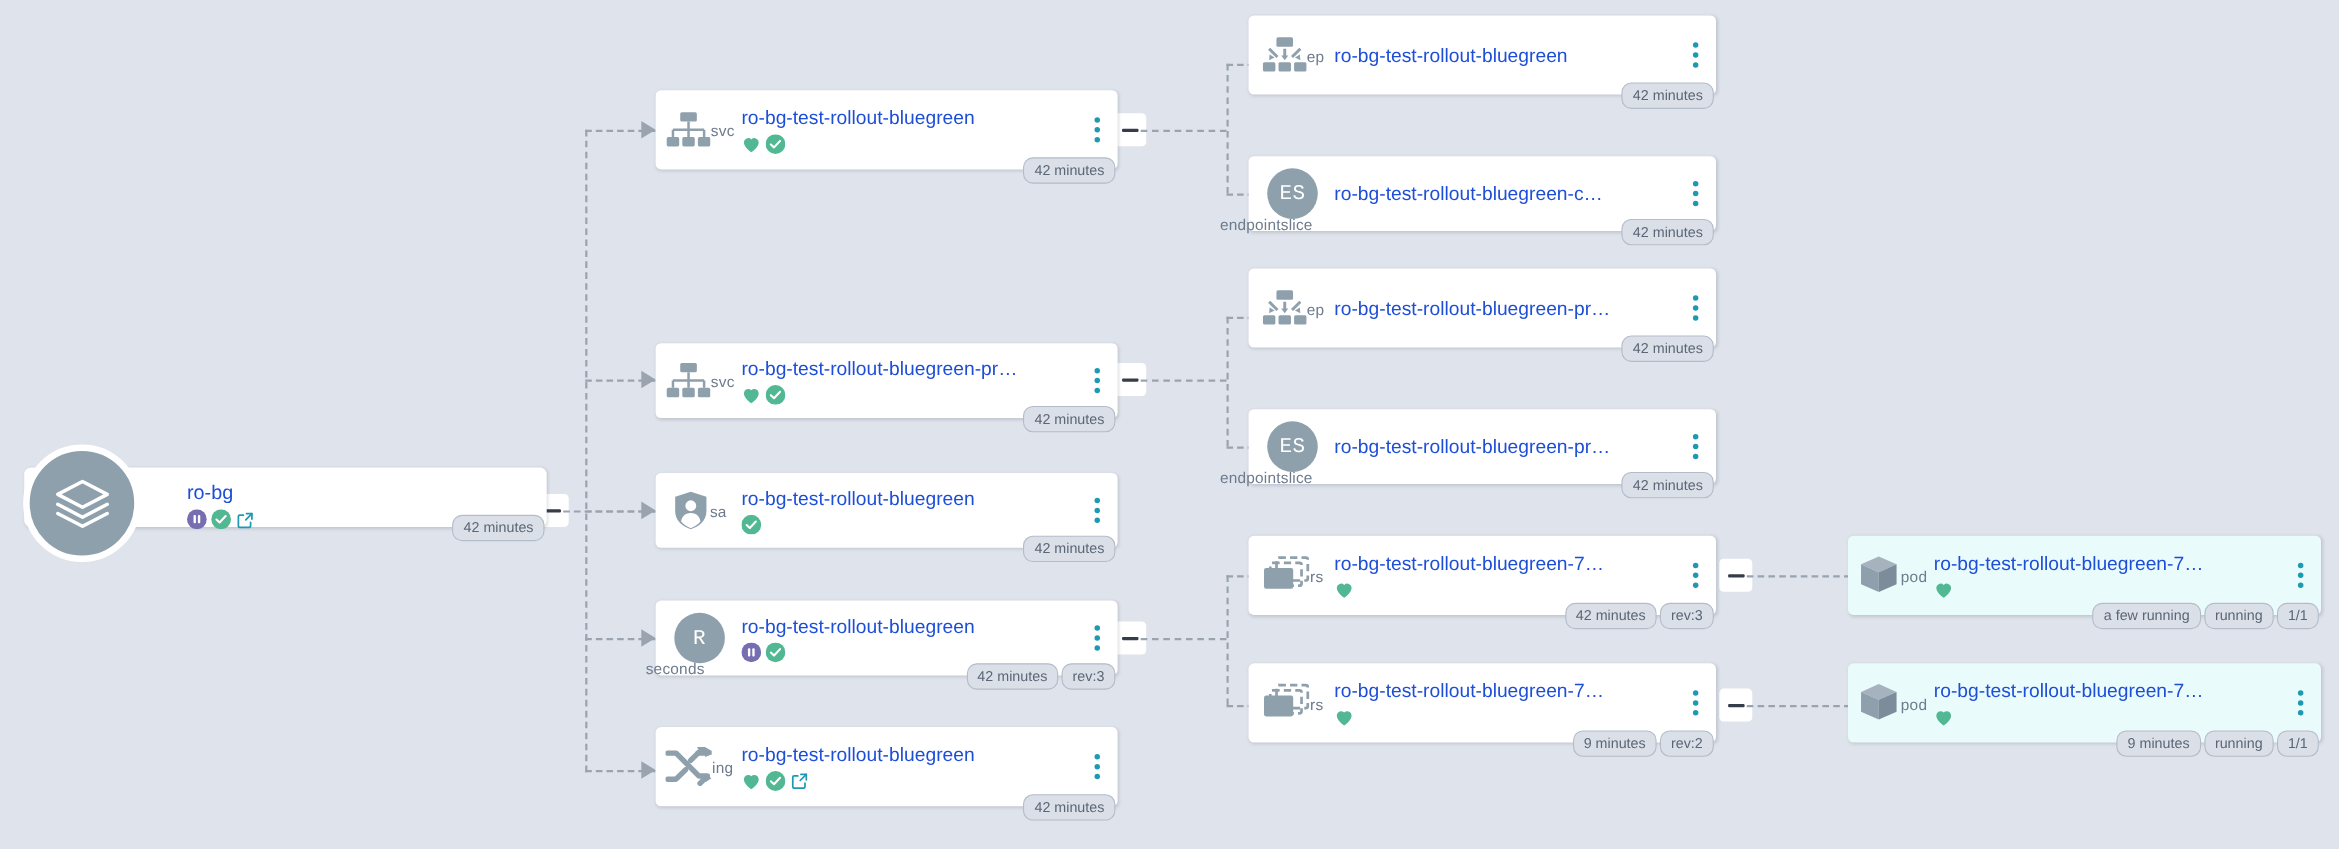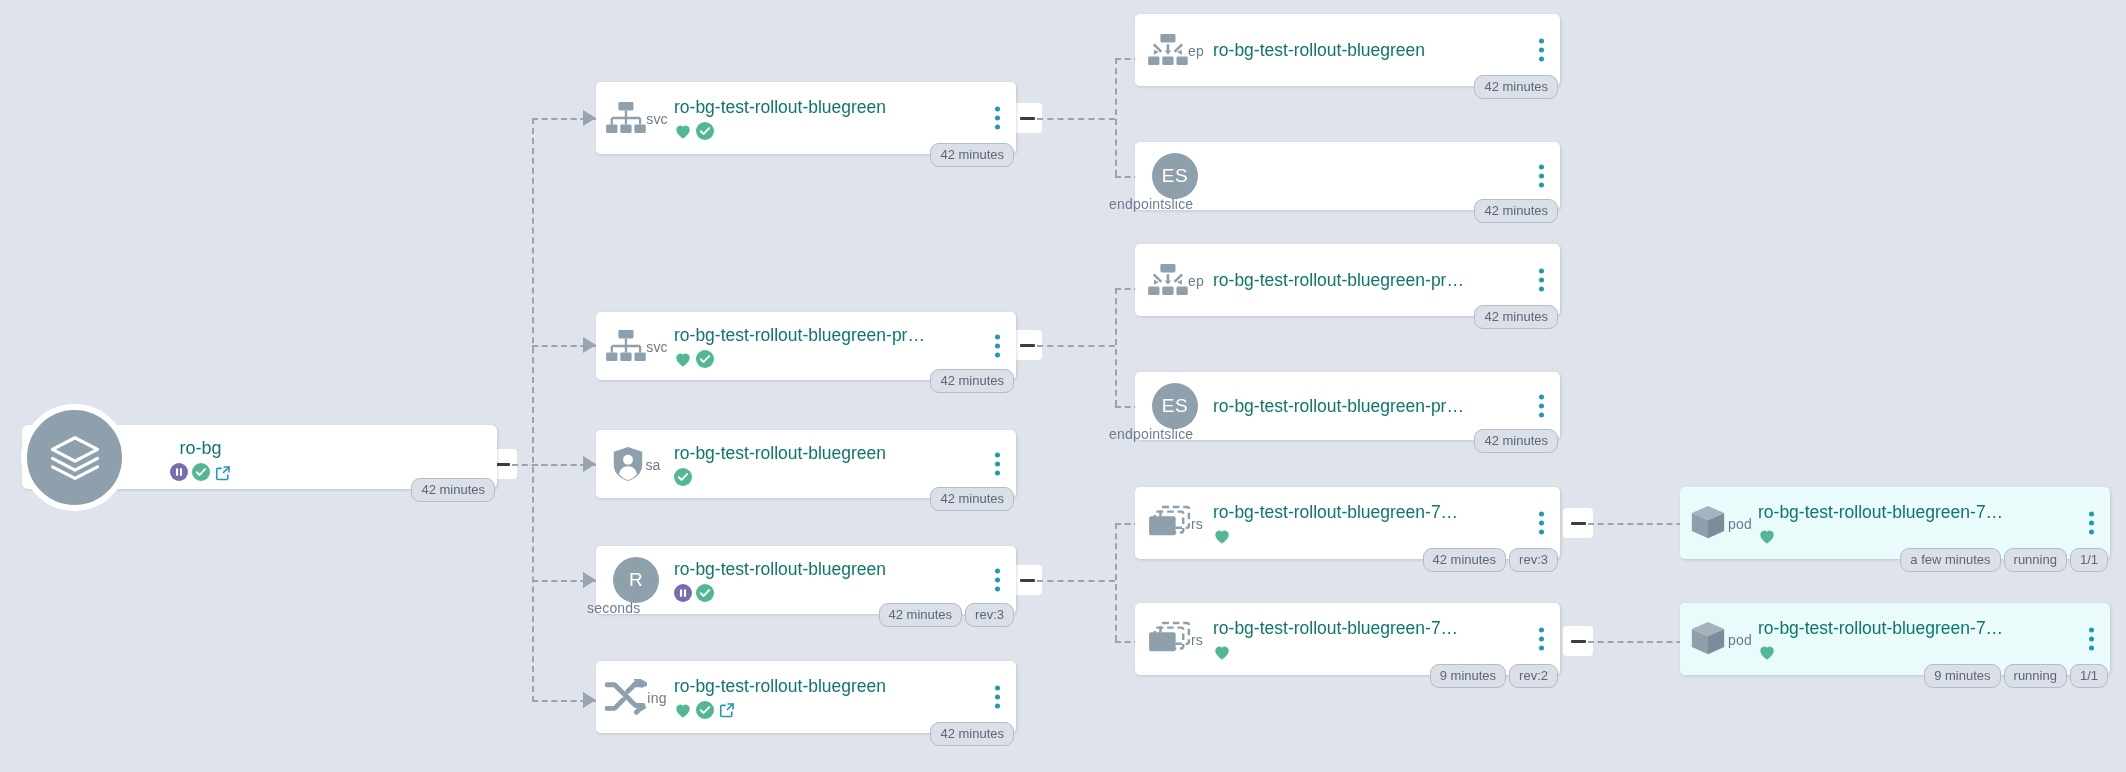--- a/index.html
+++ b/index.html
@@ -91,21 +91,21 @@
   .kind-label.wide { position: absolute; left: -17px; bottom: -12px; }
 
   .body {
     flex: 1 1 auto;
     min-width: 0;
     padding-left: 6px;
     padding-right: 34px;
   }
   .title {
     font-size: 17.5px;
-    color: #0f766e;
+    color: #1d4ed8;
     line-height: 22px;
     white-space: nowrap;
     overflow: hidden;
     text-overflow: ellipsis;
   }
   .status-row {
     display: flex;
     align-items: center;
     gap: 4px;
     margin-top: 3px;
@@ -157,25 +157,24 @@
   .ico { display: inline-block; vertical-align: middle; }
   .heart { width: 18px; height: 18px; }
   .check-circle { width: 18px; height: 18px; }
   .pause-circle { width: 18px; height: 18px; }
   .extlink { width: 17px; height: 17px; }
 
   
   #app-node {
     position: absolute;
     left: 22px; top: 425px;
-    width: 475px; height: 64px;
+    width: 475px; height: 54px;
     background: #fff;
     border-radius: 6px;
     box-shadow: 1px 1px 3px rgba(40,50,70,0.16);
-    text-align: center;
   }
   #app-node .app-text {
     position: absolute;
     left: 148px;
     top: 12px;
   }
   #app-node .title { font-size: 18px; }
   .app-avatar {
     position: absolute;
     left: -1px; top: -21px;
@@ -189,20 +188,21 @@
 
   
   .circle-kind {
     width: 46px; height: 46px;
     border-radius: 50%;
     background: #8fa0ad;
     color: #fff;
     display: flex; align-items: center; justify-content: center;
     font-size: 19px;
     letter-spacing: .5px;
+    font-family: Liberation Mono, monospace;
   }
 </style>
 </head>
 <body>
 
 <div id="canvas">
 
   <div class="stub" style="left:487px; top:449px;"></div>
   <div class="edge-h" style="left:512px; top:464px; width:84px;"></div>
   <div class="edge-v" style="left:532px; top:118px; height:584px;"></div>
@@ -511,20 +511,23 @@
       <span class="badge">42 minutes</span>
     </div>
   </div>
 
   <div class="node" style="left:1135px; top:142px; width:425px; height:68px;">
     <div class="node-inner">
       <div class="kind-wrap">
         <div class="circle-kind">ES</div>
         <span class="kind-label wide" style="left:-34px;">endpointslice</span>
       </div>
+      <div class="body">
+        <div class="title">ro-bg-test-rollout-bluegreen-c…</div>
+      </div>
       <div class="kebab">
           <i></i>
           <i></i>
           <i></i>
         </div>
     </div>
     <div class="badges">
       <span class="badge">42 minutes</span>
     </div>
   </div>
@@ -662,21 +665,21 @@
           </span>
         </div>
       </div>
       <div class="kebab">
           <i></i>
           <i></i>
           <i></i>
         </div>
     </div>
     <div class="badges">
-      <span class="badge">a few minutes</span>
+      <span class="badge">a few running</span>
       <span class="badge">running</span>
       <span class="badge">1/1</span>
     </div>
   </div>
 
   <div class="node pod-node" style="left:1680px; top:603px; width:430px; height:72px;">
     <div class="node-inner">
       <div class="kind-wrap">
         <svg width="40" height="38" viewBox="0 0 40 40">
           <path d="M20 2 L37 9.5 L20 17 L3 9.5 Z" fill="#a6b3bf"></path>

